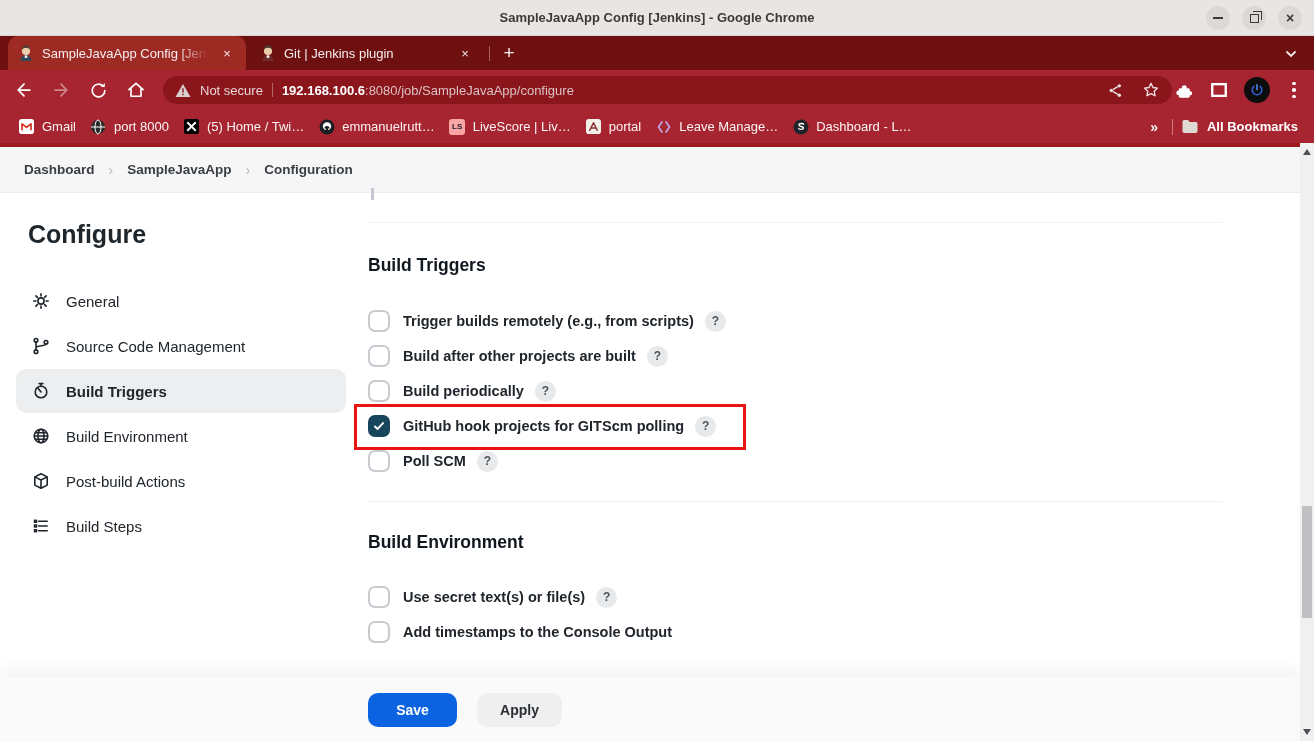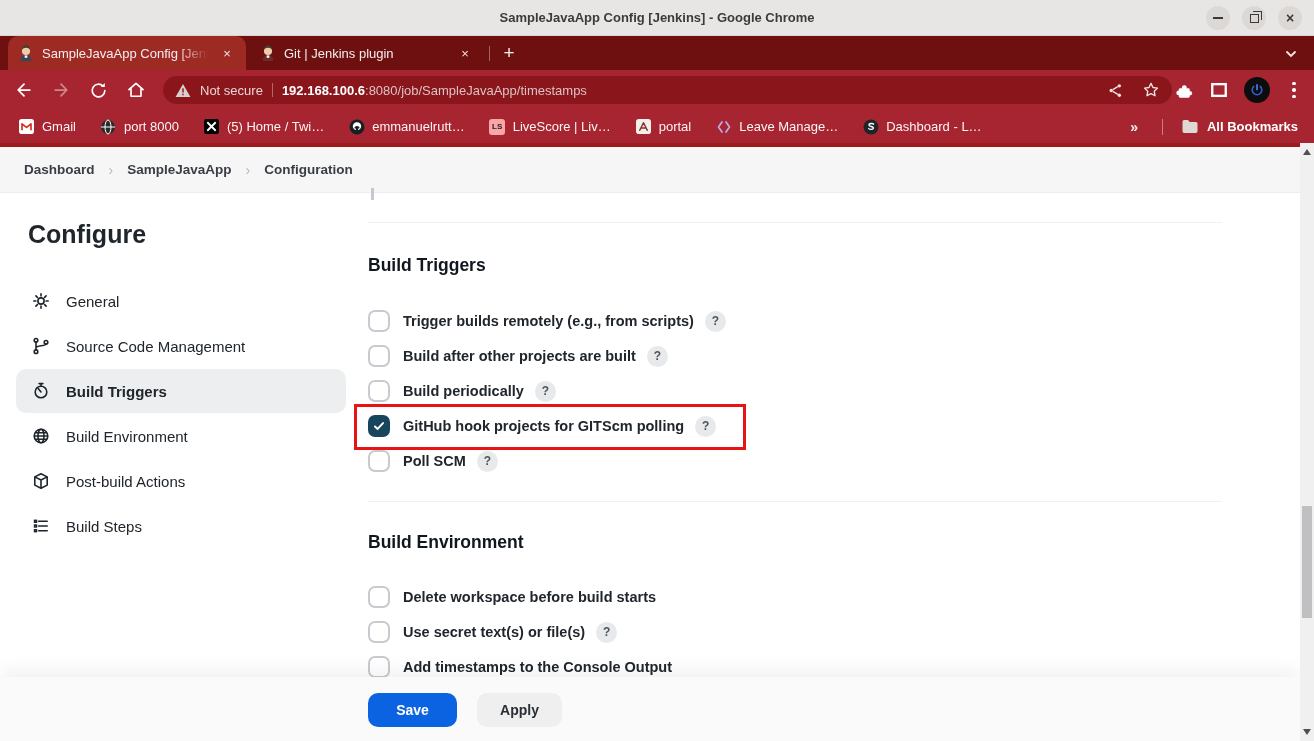--- a/index.html
+++ b/index.html
@@ -36,21 +36,21 @@
   .sec-text{color:#e8d6d6;font-size:13px;}
   .url-divider{width:1px;height:14px;background:rgba(255,255,255,.35);}
   .url-host{color:#ffffff;font-size:13px;font-weight:700;}
   .url-path{color:#dcc2c4;font-size:13px;}
   .url-right{margin-left:auto;display:flex;align-items:center;gap:18px;}
   .ext-area{position:absolute;right:0;top:6px;height:28px;display:flex;align-items:center;gap:16px;padding-right:12px;}
   .avatar{width:26px;height:26px;border-radius:50%;background:#0d0d0d;display:flex;align-items:center;justify-content:center;}
   .kebab{display:flex;flex-direction:column;gap:3px;align-items:center;width:16px;}
   .kebab i{width:3.5px;height:3.5px;border-radius:50%;background:#fff;}
   
-  .bookmarks{position:absolute;left:0;top:110px;width:1314px;height:33px;background:#a72530;display:flex;align-items:center;padding:0 12px;gap:12px;}
+  .bookmarks{position:absolute;left:0;top:110px;width:1314px;height:33px;background:#a72530;display:flex;align-items:center;padding:0 12px;gap:2px;}
   .bm{display:flex;align-items:center;gap:7px;color:#fbf4f4;font-size:13px;padding:3px 6px;border-radius:6px;white-space:nowrap;}
   .bm-ic{width:17px;height:17px;flex:0 0 17px;display:flex;align-items:center;justify-content:center;}
   .sq-ic{width:16px;height:16px;border-radius:3px;display:flex;align-items:center;justify-content:center;font-weight:700;}
   .bm-spacer{flex:1;}
   .bm-overflow{color:#f6eded;font-size:14px;font-weight:700;padding:0 6px;}
   .bm-sep{width:1px;height:16px;background:rgba(255,255,255,.4);margin:0 6px;}
   .allbm{display:flex;align-items:center;gap:8px;color:#ffffff;font-size:13px;font-weight:700;padding-right:4px;}
   
   .page{position:absolute;left:0;top:143px;width:1314px;height:598px;background:#ffffff;}
   .redline{position:absolute;left:0;top:0;width:1314px;height:4px;background:#9c1b1e;}
@@ -158,21 +158,21 @@
   </div>
   <div class="urlbar">
     <svg width="16" height="15" viewBox="0 0 20 18">
       <path d="M10 1 19.3 17H.7z" fill="#d9cfcf"></path>
         <rect x="9.1" y="6.3" width="1.8" height="5.2" fill="#8a161c"></rect>
         <rect x="9.1" y="13" width="1.8" height="1.9" fill="#8a161c"></rect>
     </svg>
     <span class="sec-text">Not secure</span>
     <span class="url-divider"></span>
     <span class="url-host">192.168.100.6</span>
-    <span class="url-path" style="margin-left:-9px">:8080/job/SampleJavaApp/timestamps</span>
+    <span class="url-path" style="margin-left:-9px">:8080/job/SampleJavaApp/configure</span>
     <span class="url-right">
       <svg width="17" height="17" viewBox="0 0 20 20">
         <circle cx="14.5" cy="4.5" r="2" fill="#efe2e2"></circle>
           <circle cx="5" cy="10" r="2" fill="#efe2e2"></circle>
           <circle cx="14.5" cy="15.5" r="2" fill="#efe2e2"></circle>
         <path d="M6.8 9 12.7 5.4M6.8 11l5.9 3.6" stroke="#efe2e2" stroke-width="1.5"></path>
       </svg>
       <svg width="18" height="18" viewBox="0 0 20 20">
         <path d="M10 2.6l2.2 4.6 5 .7-3.6 3.5.9 5L10 14l-4.5 2.4.9-5L2.8 7.9l5-.7z" fill="none" stroke="#f0e4e4" stroke-width="1.5" stroke-linejoin="round"></path>
       </svg>
@@ -396,24 +396,20 @@
 
   <div class="highlight-box"></div>
 
   <div class="hr2"></div>
 
   <h2 class="sect-h" style="top:389px">Build Environment</h2>
 
   <div class="rows" style="top:442px">
     <div class="row">
       <span class="cb"></span>
-      <span class="row-label">Delete workspace before build starts</span>
-    </div>
-    <div class="row">
-      <span class="cb"></span>
       <span class="row-label">Use secret text(s) or file(s)</span>
       <span class="help">?</span>
     </div>
     <div class="row">
       <span class="cb"></span>
       <span class="row-label">Add timestamps to the Console Output</span>
     </div>
   </div>
 
   <div class="bottombar">

